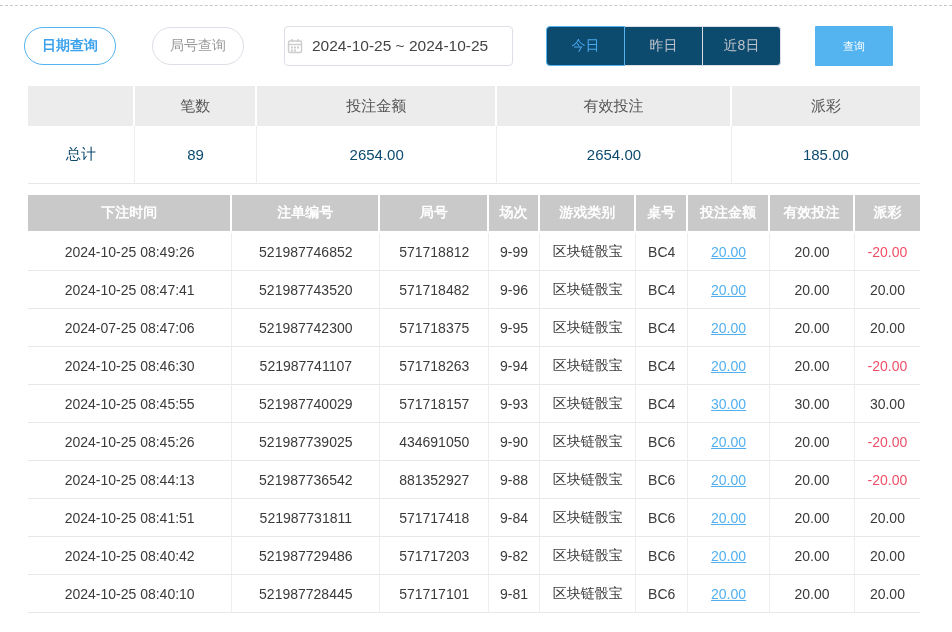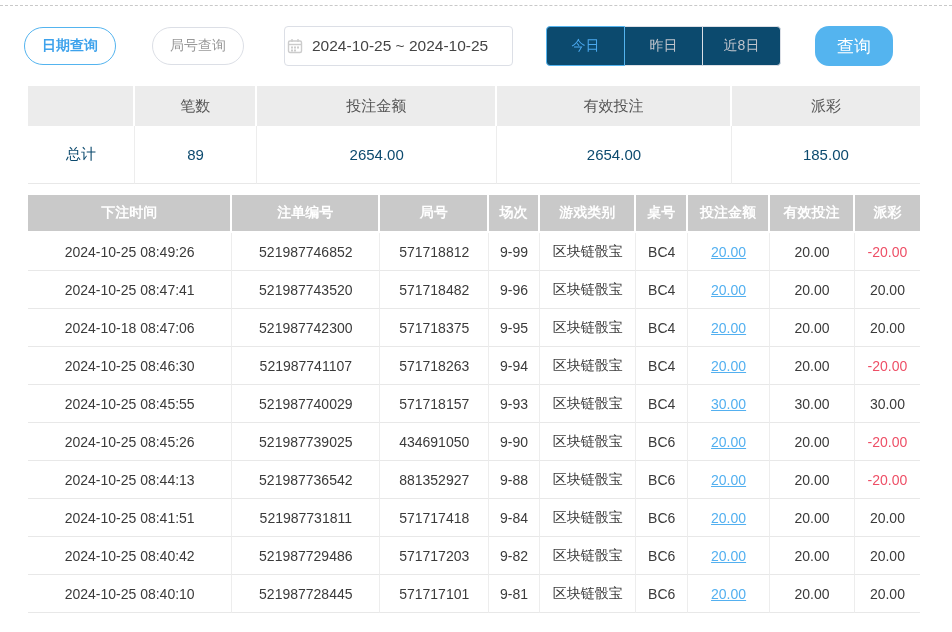--- a/index.html
+++ b/index.html
@@ -36,22 +36,22 @@
   .seg-group { margin-left: 10px; display: inline-flex; }
   .seg {
     height: 40px; width: 79px; background: #0c4a6e; border: 1px solid #dcdfe6;
     font-size: 14px; color: #c0c4cc; display: inline-flex; align-items: center;
     justify-content: center; cursor: pointer; margin-left: -1px; position: relative;
   }
   .seg:first-child { margin-left: 0; border-radius: 4px 0 0 4px; }
   .seg:last-child { border-radius: 0 4px 4px 0; }
   .seg.active { border-color: #54b4ef; color: #4aa8ee; z-index: 2; }
   .query-btn {
-    margin-left: 11px; height: 40px; width: 78px; border: none; border-radius: 14px;
-    background: #54b4ef; color: #fff; font-size: 17px; cursor: pointer;
+    margin-left: 11px; height: 40px; width: 78px; border: none; border-radius: 1px;
+    background: #54b4ef; color: #fff; font-size: 11px; cursor: pointer;
     display: inline-flex; align-items: center; justify-content: center;
   }
 
   
   table { border-collapse: separate; border-spacing: 0; margin-left: 4px; width: 892px; table-layout: fixed; }
   th, td { text-align: center; overflow: hidden; white-space: nowrap; }
 
   
   .summary { margin-top: 20px; }
   .summary th {
@@ -202,21 +202,21 @@
           <td>521987743520</td>
           <td>571718482</td>
           <td>9-96</td>
           <td>区块链骰宝</td>
           <td>BC4</td>
           <td><a class="amt-link">20.00</a></td>
           <td>20.00</td>
           <td>20.00</td>
         </tr>
         <tr>
-          <td>2024-10-18 08:47:06</td>
+          <td>2024-07-25 08:47:06</td>
           <td>521987742300</td>
           <td>571718375</td>
           <td>9-95</td>
           <td>区块链骰宝</td>
           <td>BC4</td>
           <td><a class="amt-link">20.00</a></td>
           <td>20.00</td>
           <td>20.00</td>
         </tr>
         <tr>

